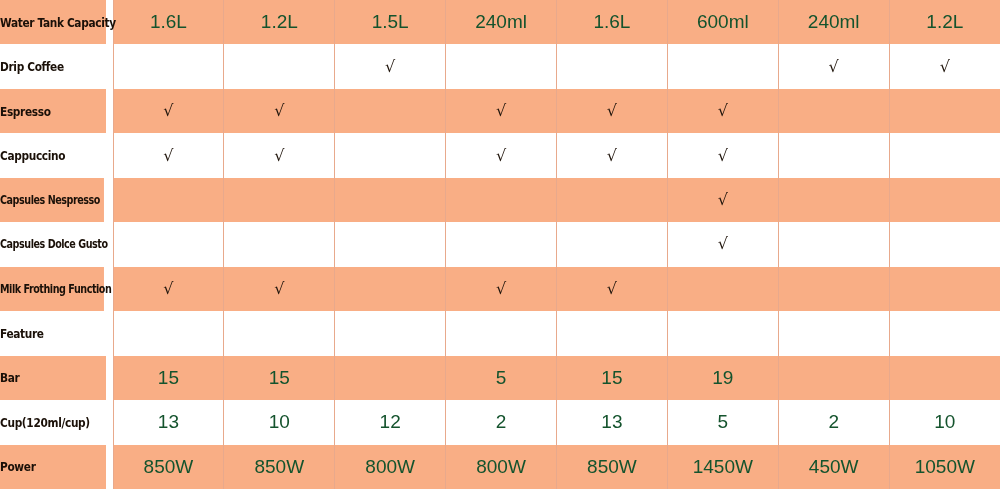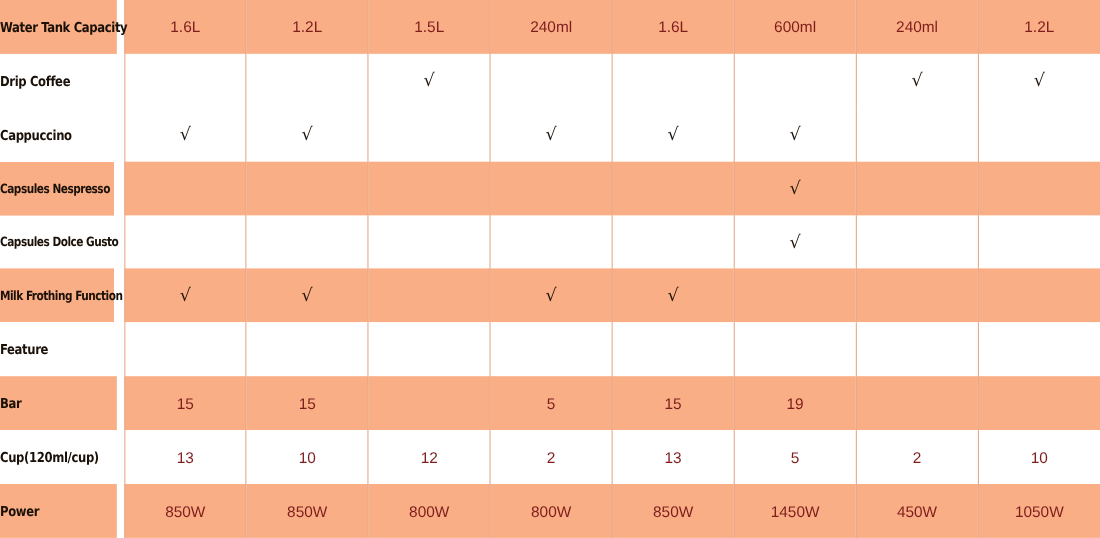--- a/index.html
+++ b/index.html
@@ -74,22 +74,22 @@
 
   td.cell .check {
     font-family: "DejaVu Sans", sans-serif;
     font-size: 16px;
     line-height: 1;
     color: #20150c;
     display: inline-block;
   }
 
   td.cell .val {
-    font-size: 14px;
-    color: #7f1d1d;
+    font-size: 19px;
+    color: #14532d;
     display: inline-block;
   }
 
   td.cell.empty { font-size: 0; }
 </style>
 </head>
 <body>
 
 <table id="spec-table">
   <colgroup>
@@ -119,20 +119,31 @@
         <td class="rowlabel">Drip Coffee</td>
         <td class="cell empty"></td>
         <td class="cell empty"></td>
         <td class="cell"><span class="check">√</span></td>
         <td class="cell empty"></td>
         <td class="cell empty"></td>
         <td class="cell empty"></td>
         <td class="cell"><span class="check">√</span></td>
         <td class="cell"><span class="check">√</span></td>
       </tr>
+      <tr class="band-orange">
+        <td class="rowlabel">Espresso</td>
+        <td class="cell"><span class="check">√</span></td>
+        <td class="cell"><span class="check">√</span></td>
+        <td class="cell empty"></td>
+        <td class="cell"><span class="check">√</span></td>
+        <td class="cell"><span class="check">√</span></td>
+        <td class="cell"><span class="check">√</span></td>
+        <td class="cell empty"></td>
+        <td class="cell empty"></td>
+      </tr>
       <tr class="band-white">
         <td class="rowlabel">Cappuccino</td>
         <td class="cell"><span class="check">√</span></td>
         <td class="cell"><span class="check">√</span></td>
         <td class="cell empty"></td>
         <td class="cell"><span class="check">√</span></td>
         <td class="cell"><span class="check">√</span></td>
         <td class="cell"><span class="check">√</span></td>
         <td class="cell empty"></td>
         <td class="cell empty"></td>

